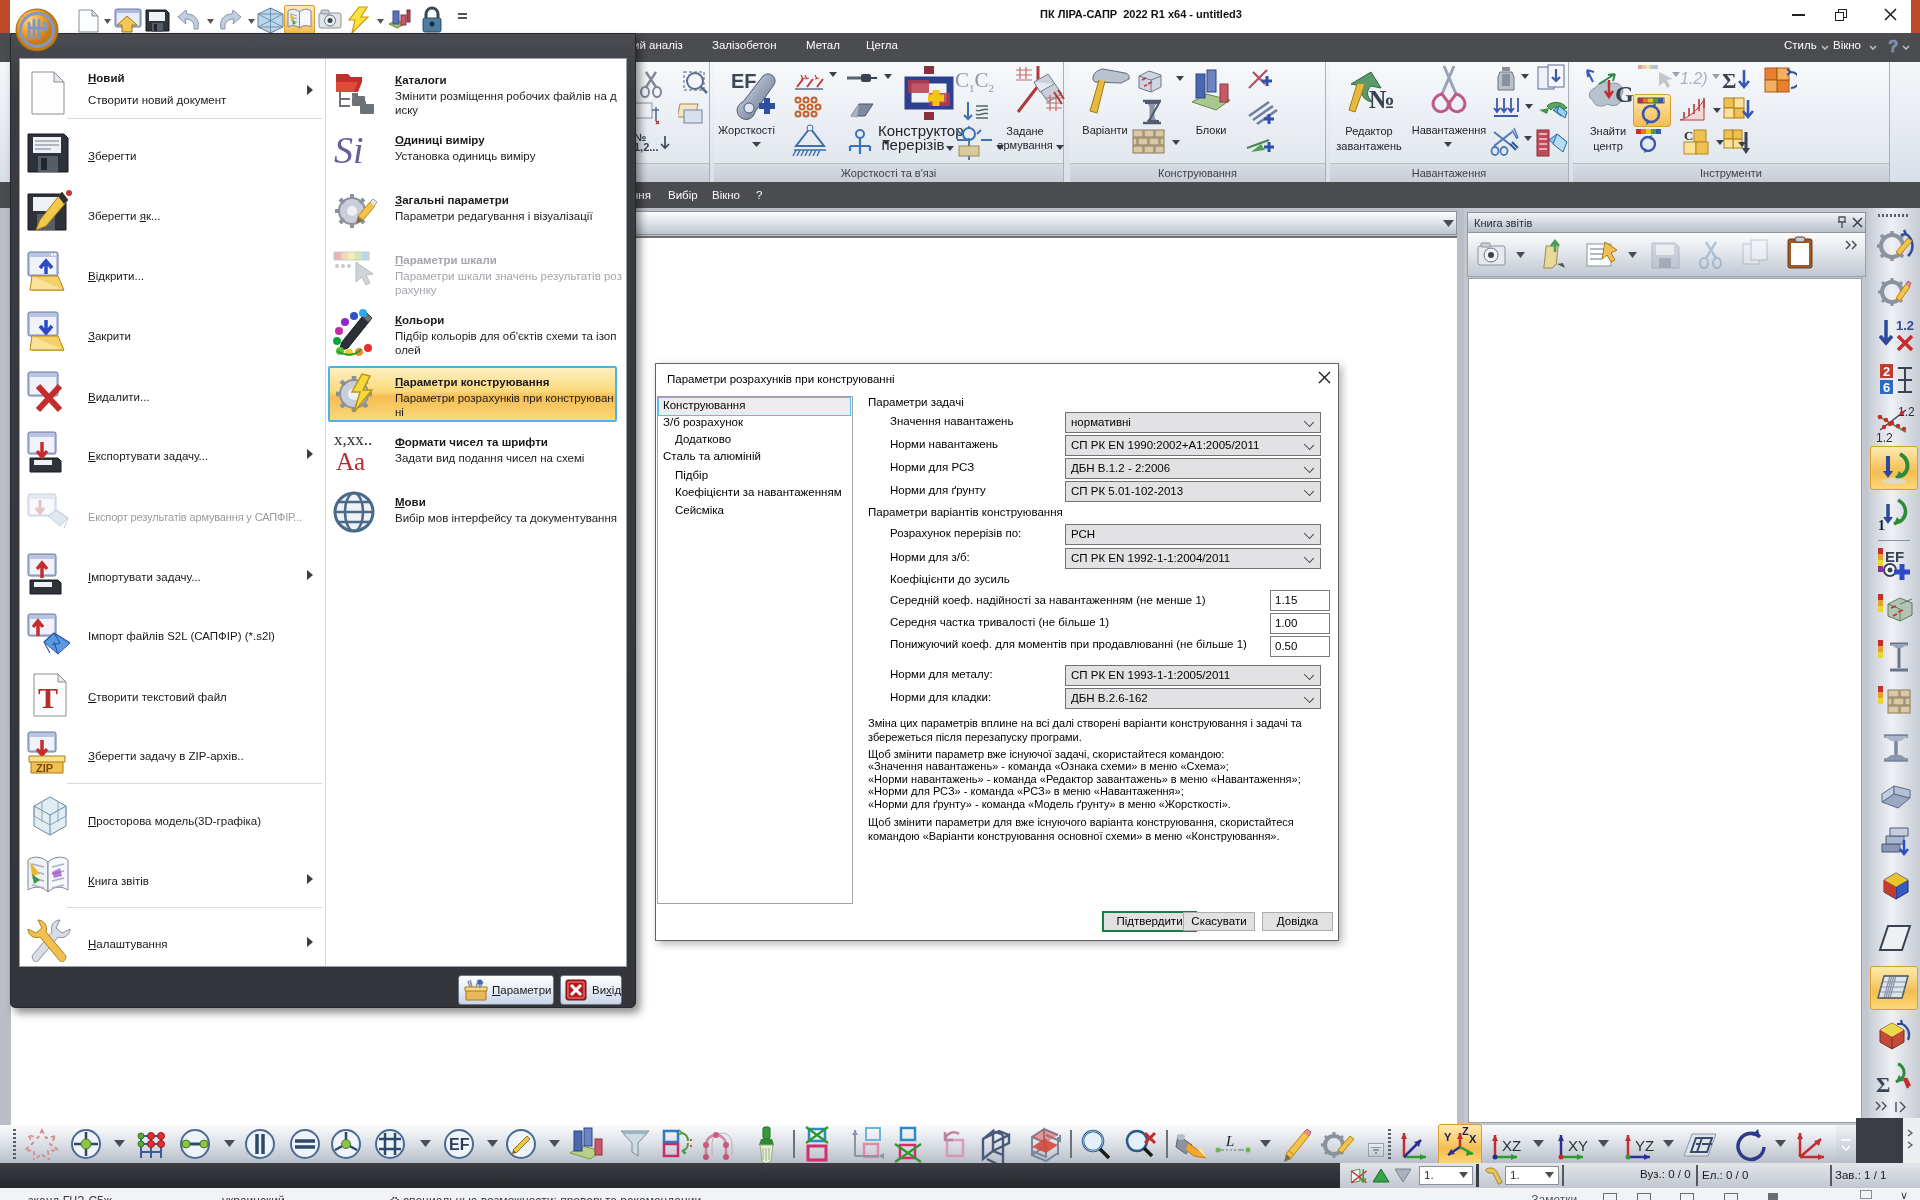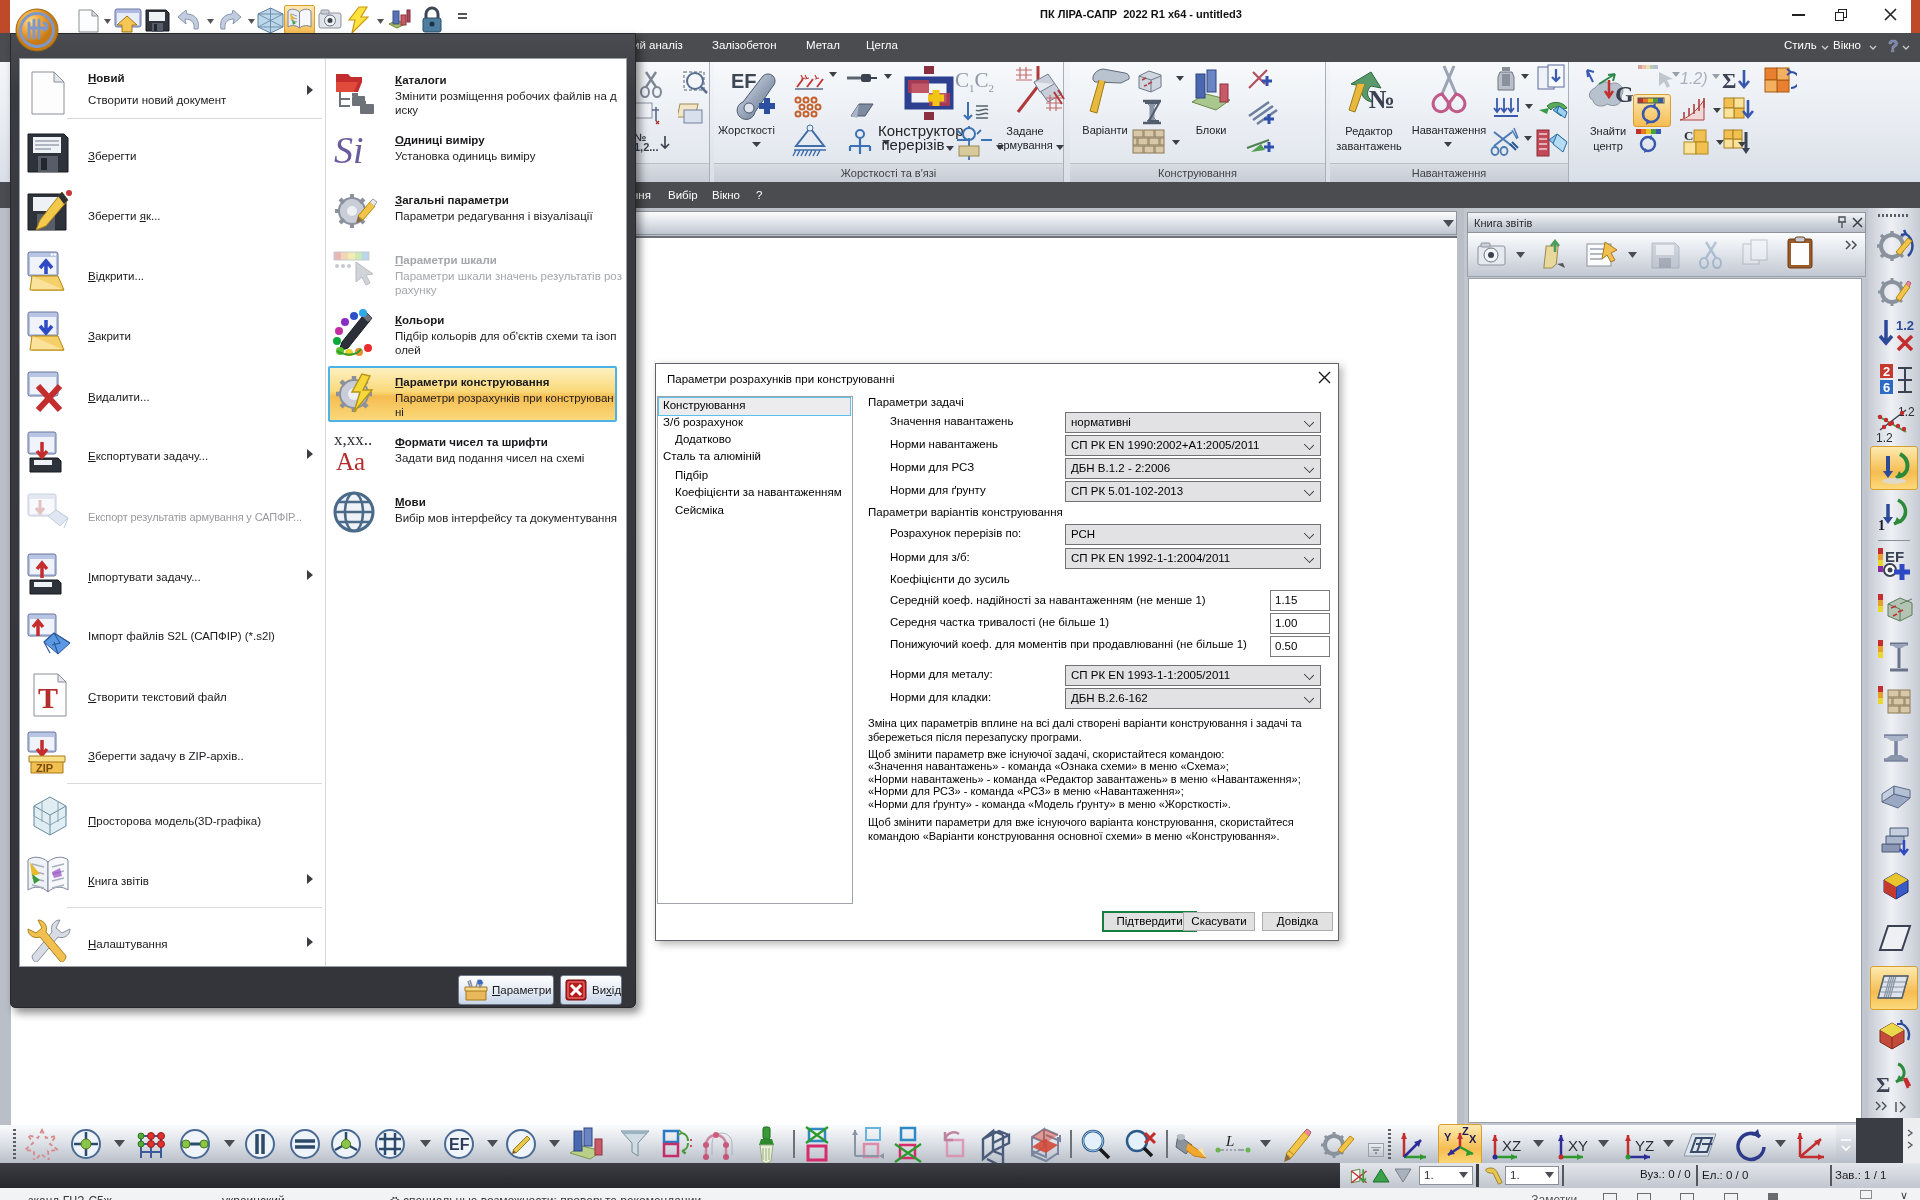--- a/index.html
+++ b/index.html
@@ -139,20 +139,23 @@
       <div class="grplbl">&nbsp;</div>
     </div>
 <div class="grp" style="left:714px;width:350px">
       <div class="grplbl">Жорсткості та в'язі</div>
     </div>
 <div class="grp" style="left:1070px;width:256px">
       <div class="grplbl">Конструювання</div>
     </div>
 <div class="grp" style="left:1330px;width:239px">
       <div class="grplbl">Навантаження</div>
+    </div>
+<div class="grp" style="left:1573px;width:317px">
+      <div class="grplbl">Інструменти</div>
     </div>
 
 <svg class="abs" style="left:638px;top:8px" width="26" height="28" viewBox="0 0 26 28">
       <path d="M8 2 L18 17 M18 2 L8 17" stroke="#7e8796" stroke-width="2.4"></path>
       <ellipse cx="7" cy="22" rx="4" ry="5" fill="none" stroke="#7e8796" stroke-width="2"></ellipse>
       <ellipse cx="19" cy="22" rx="4" ry="5" fill="none" stroke="#7e8796" stroke-width="2"></ellipse>
     </svg>
 <svg class="abs" style="left:682px;top:6px" width="27" height="29" viewBox="0 0 27 29">
       <rect x="2" y="4" width="20" height="18" fill="none" stroke="#8a92a0" stroke-width="1.5" stroke-dasharray="3 2"></rect>
       <circle cx="13" cy="13" r="8" fill="none" stroke="#5a6d90" stroke-width="2"></circle>

